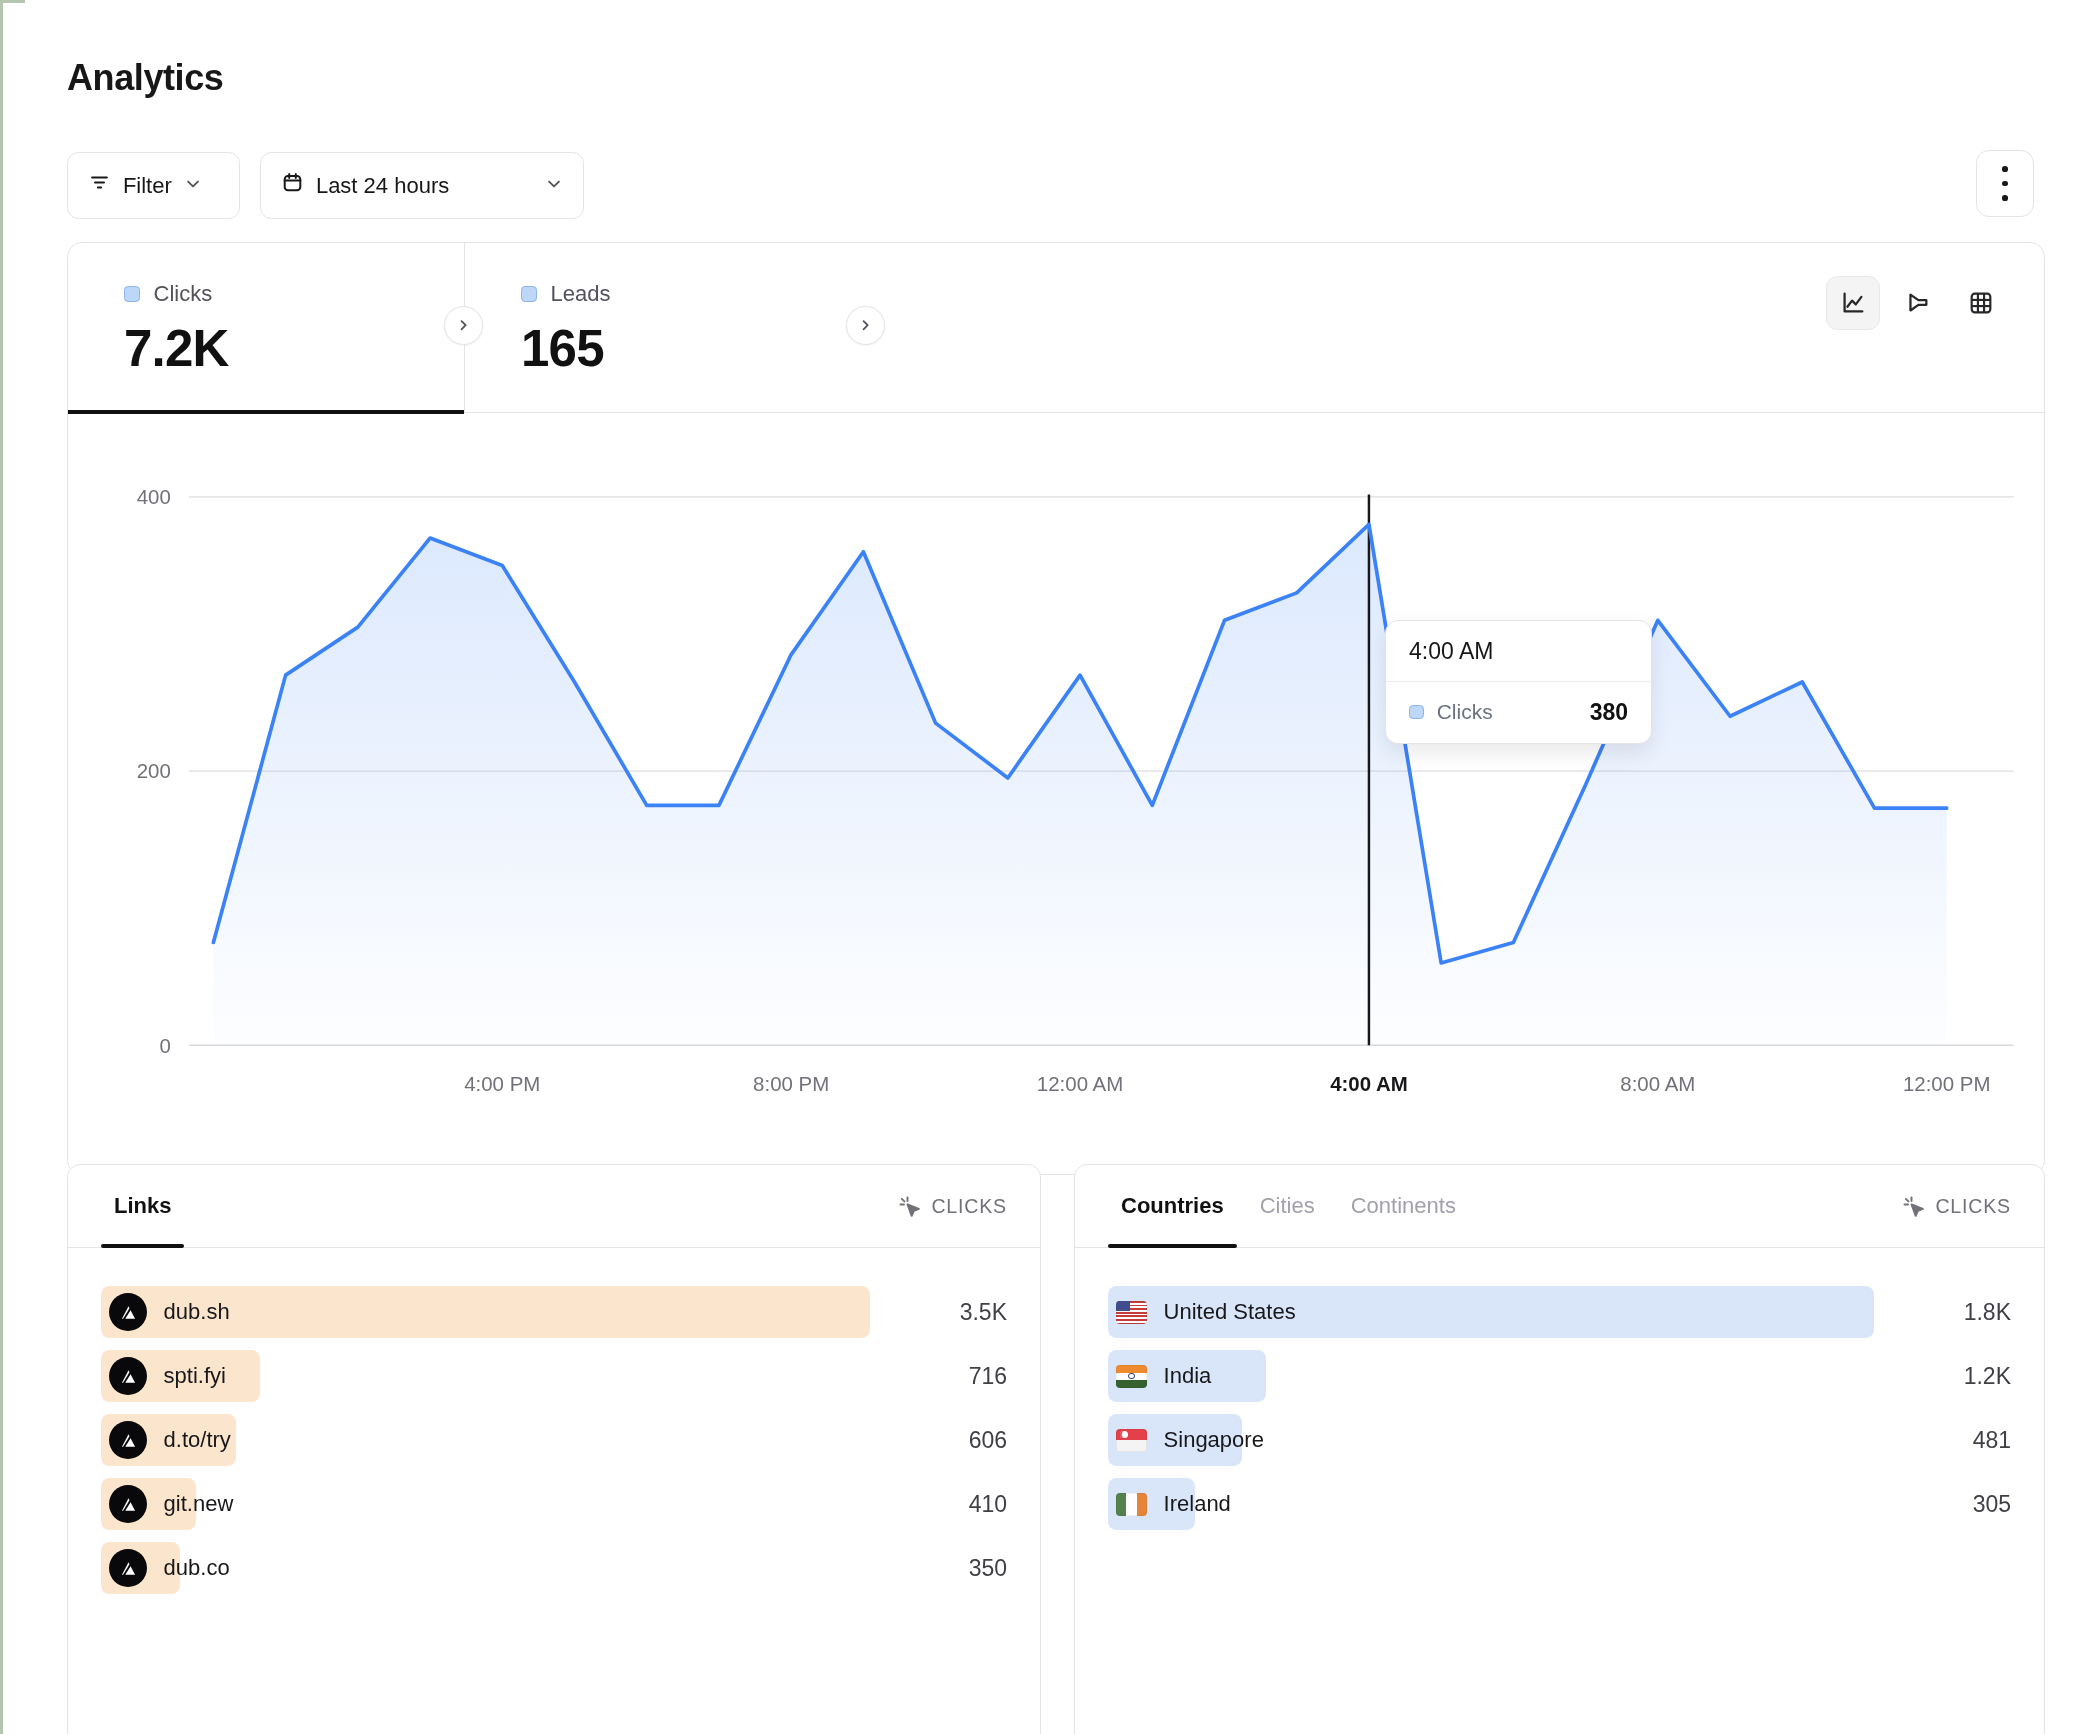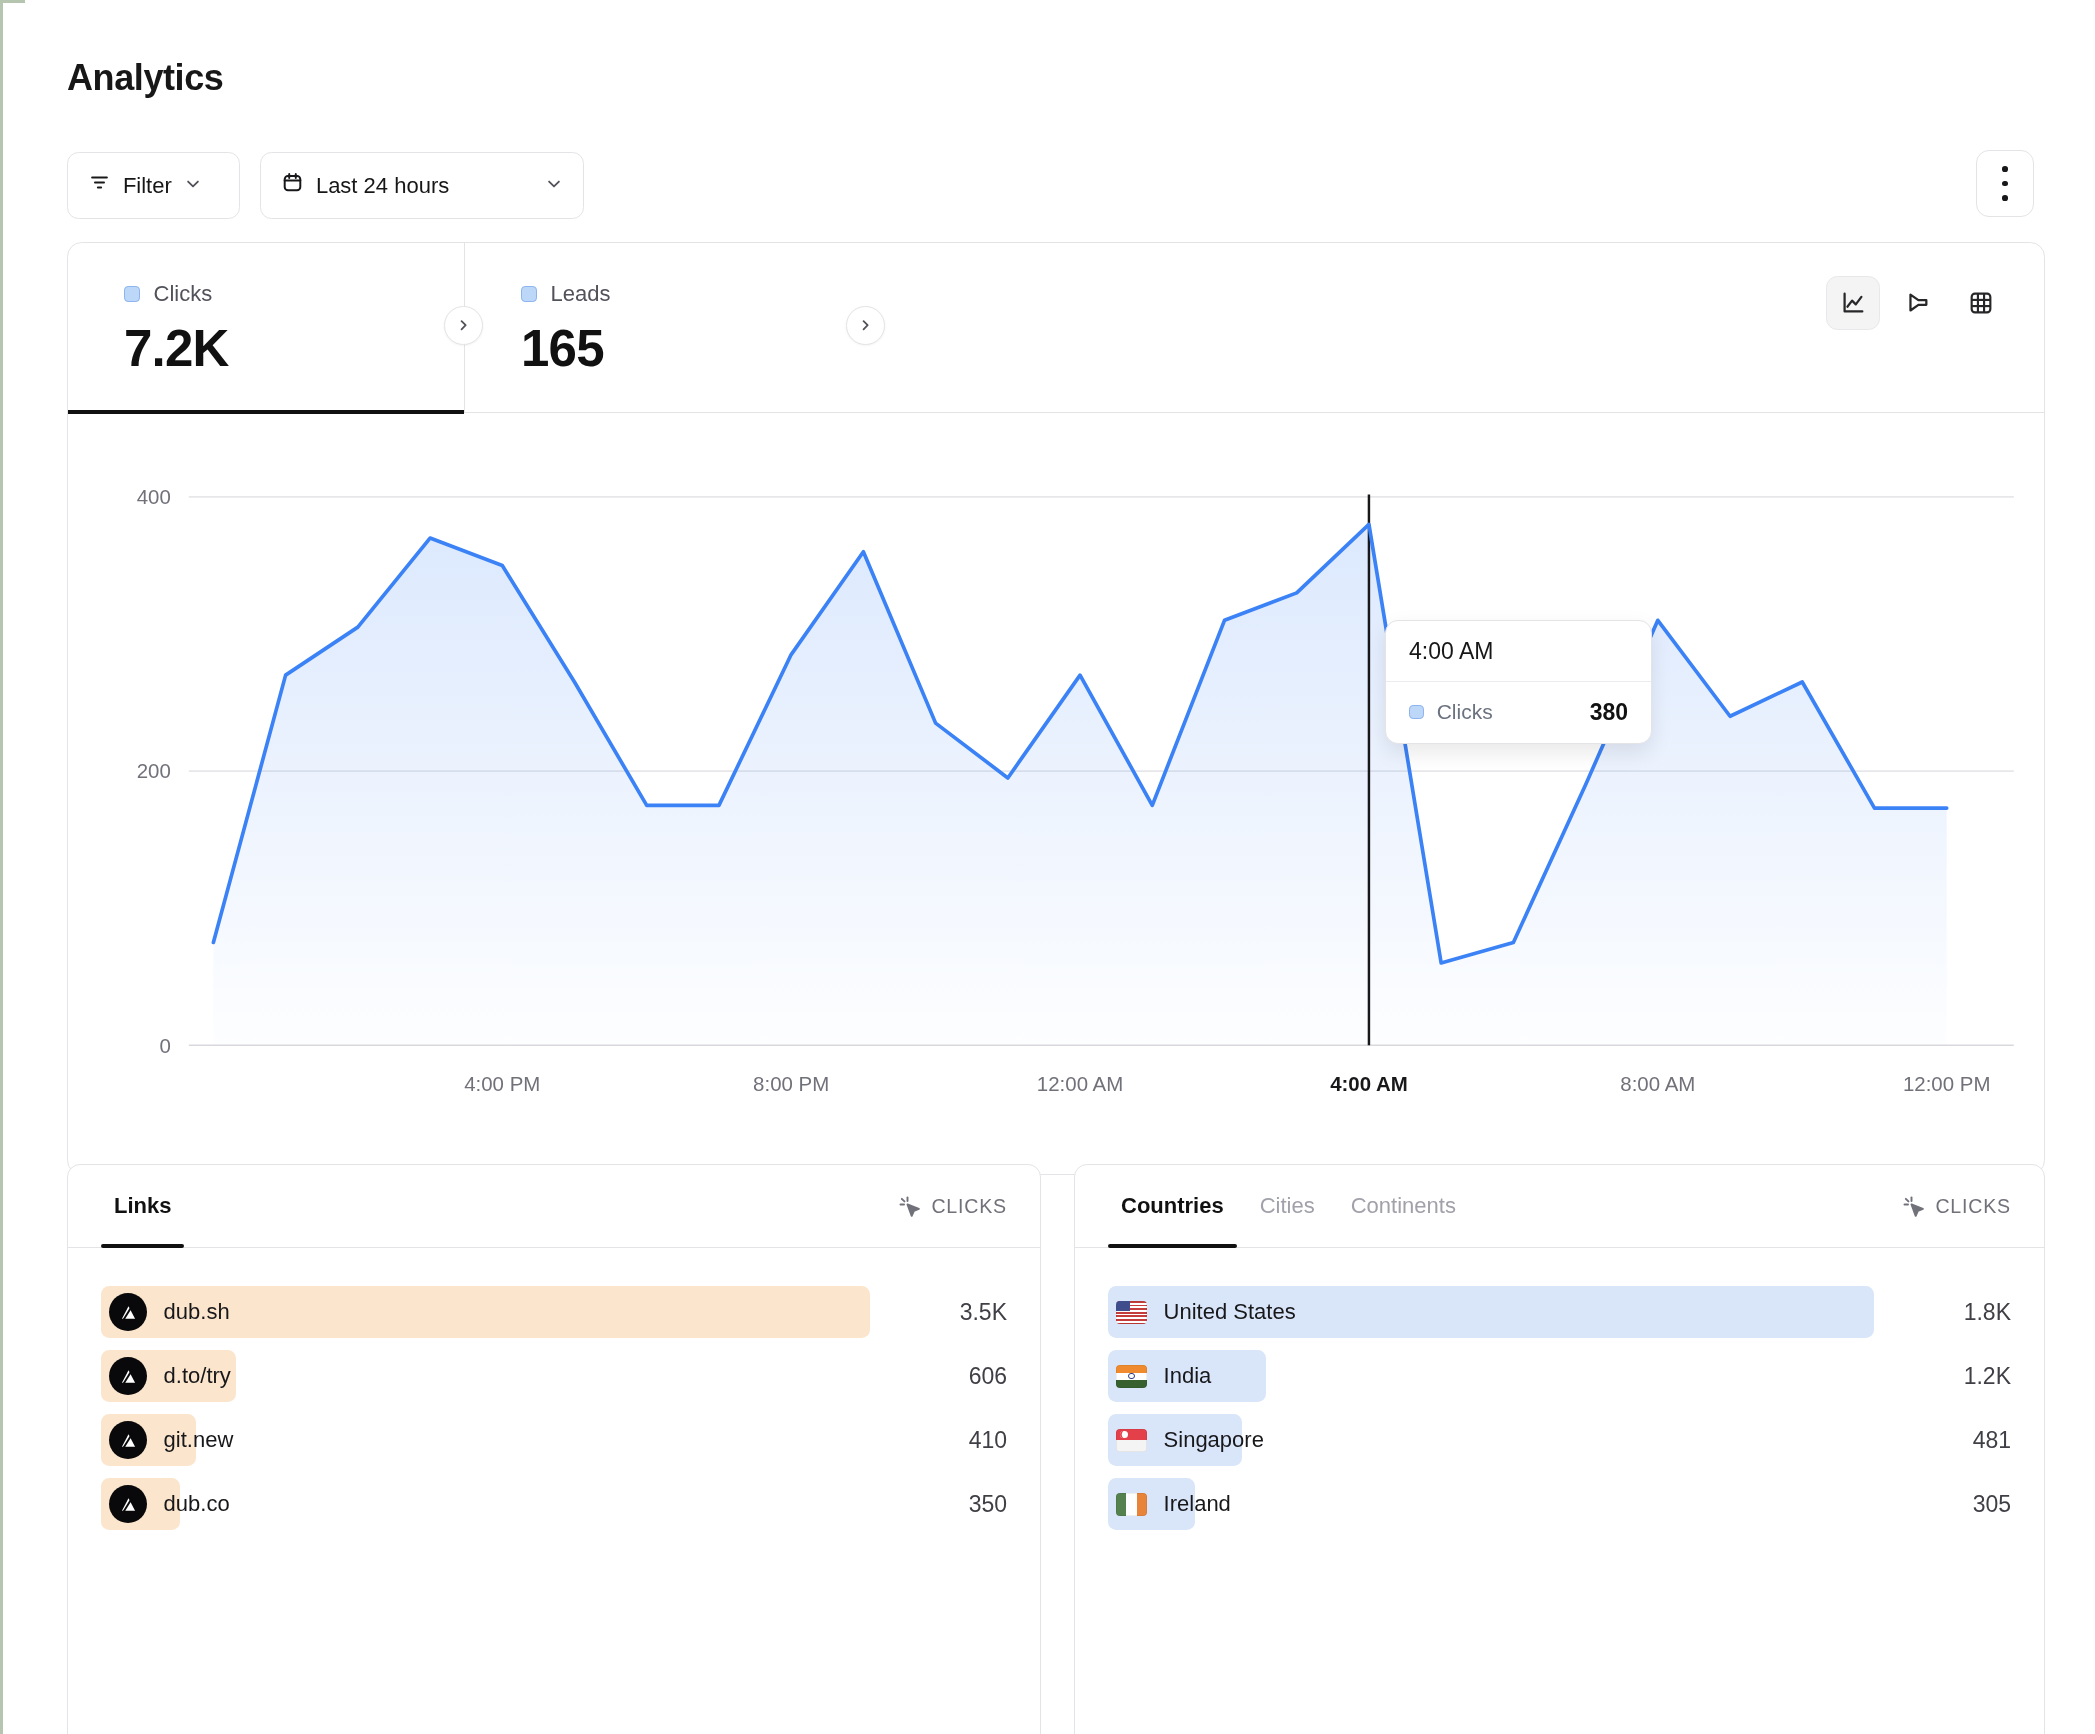--- a/index.html
+++ b/index.html
@@ -252,20 +252,35 @@
                   <line x1="6.2" y1="20.6" x2="16.6" y2="3.6" stroke="#09090b" stroke-width="2.2"></line>
                 </svg>
               </span>
             <span>dub.sh</span>
           </div>
         </div>
         <div class="val">3.5K</div>
       </div>
       <div class="row">
         <div class="track">
+            <div class="bar" style="width: 20%;"></div>
+          <div class="row-content">
+            <span class="dub">
+                <svg width="21" height="21" viewBox="0 0 24 24">
+                  <path d="M4.5 19 L12 4.8 L19.5 19 Z" fill="#fff"></path>
+                  <line x1="6.2" y1="20.6" x2="16.6" y2="3.6" stroke="#09090b" stroke-width="2.2"></line>
+                </svg>
+              </span>
+            <span>spti.fyi</span>
+          </div>
+        </div>
+        <div class="val">716</div>
+      </div>
+      <div class="row">
+        <div class="track">
             <div class="bar" style="width: 17%;"></div>
           <div class="row-content">
             <span class="dub">
                 <svg width="21" height="21" viewBox="0 0 24 24">
                   <path d="M4.5 19 L12 4.8 L19.5 19 Z" fill="#fff"></path>
                   <line x1="6.2" y1="20.6" x2="16.6" y2="3.6" stroke="#09090b" stroke-width="2.2"></line>
                 </svg>
               </span>
             <span>d.to/try</span>
           </div>

